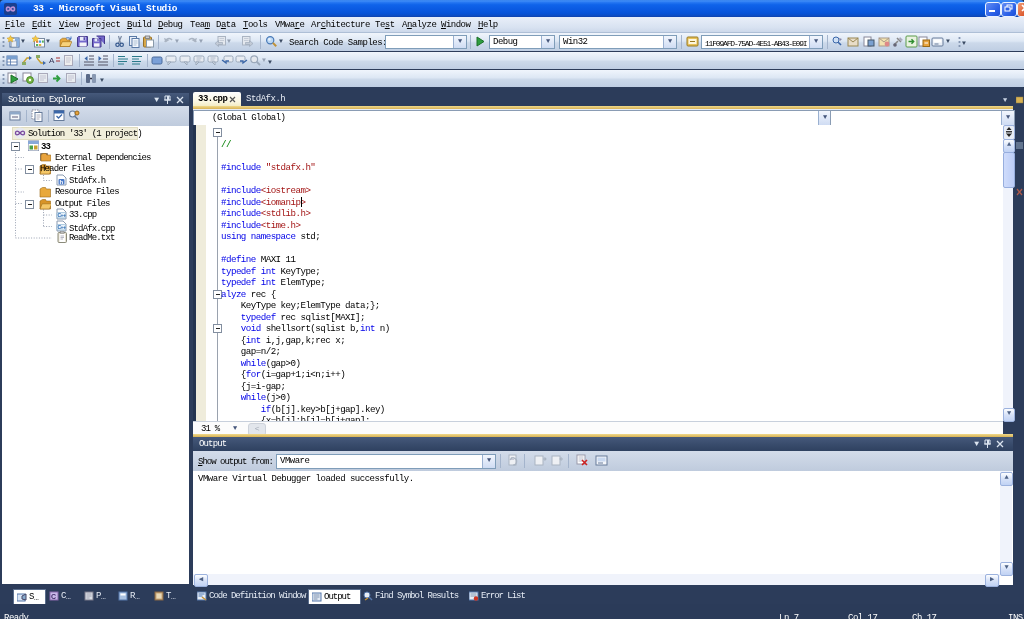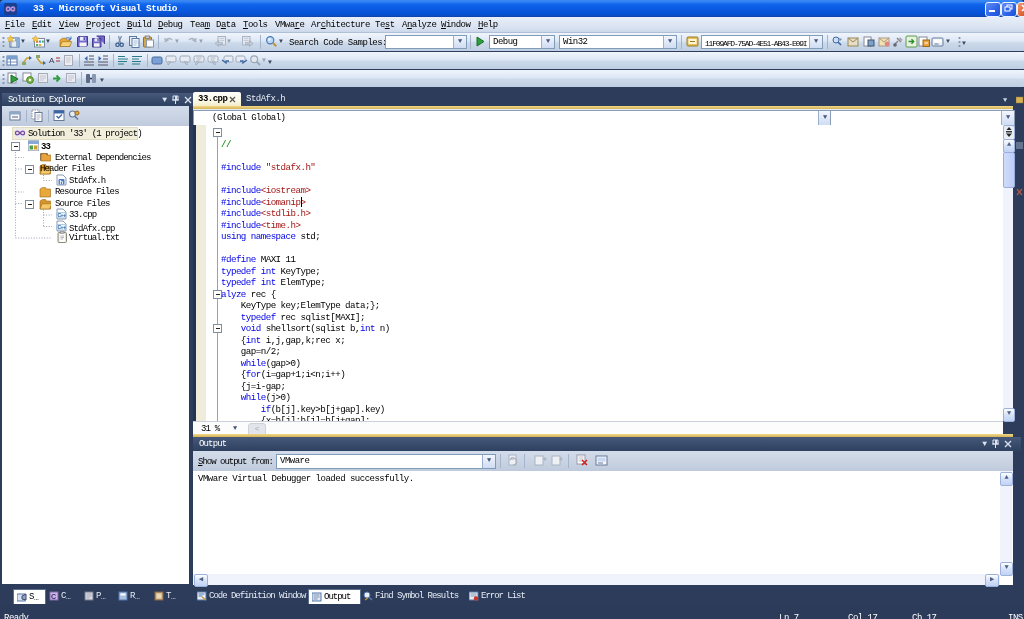--- a/index.html
+++ b/index.html
@@ -30,21 +30,21 @@
 .darr{position:absolute;width:7px;color:#3a4a62;font-size:6.5px;letter-spacing:0;top:5px;}
 .combo{position:absolute;background:#fff;border:1px solid #7f9db9;color:#000;}
 .combo .cv{position:absolute;left:3px;top:1px;}
 .combo .cb{position:absolute;right:0px;top:0px;bottom:0px;width:12px;background:linear-gradient(180deg,#f2f6fd,#cfdcf3);border-left:1px solid #9ab0d0;
  color:#44557a;font-size:7px;text-align:center;line-height:11px;letter-spacing:0;}
 
 #main{left:0;top:88px;width:1024px;height:500px;background:#2c3c5a;}
 
 #se{left:2px;top:5px;width:187px;height:491px;}
 .paneltitle{position:absolute;left:0;width:100%;height:13px;
- background:linear-gradient(180deg,#46597b,#374a6a 60%,#2f4160);color:#fff;padding-left:8px;}
+ background:linear-gradient(180deg,#46597b,#374a6a 60%,#2f4160);color:#fff;}
 .paneltitle .pt{position:absolute;left:6px;top:2px;letter-spacing:-0.85px;}
 .pticons{position:absolute;right:4px;top:2px;color:#dbe4f0;font-size:8px;letter-spacing:0;}
 .ptoolbar{position:absolute;left:0;top:13px;width:100%;height:20px;background:linear-gradient(180deg,#d3dcea,#bfcbdd);}
 #setree{position:absolute;left:0;top:33px;width:187px;height:458px;background:#fff;border:0;}
 .trow{position:absolute;left:0;height:12px;color:#000;white-space:pre;letter-spacing:-0.85px;}
 
 #edit{left:193px;top:4px;width:820px;height:345px;}
 #tabs{position:absolute;left:0;top:0;width:100%;height:14px;}
 #goldline{position:absolute;left:0;top:14px;width:100%;height:3px;background:linear-gradient(180deg,#efd98c,#d8b254);}
 #navbar{position:absolute;left:0;top:17px;width:100%;height:16px;background:#e8edf5;}
@@ -443,40 +443,40 @@
         <span class="trow" style="left:67px;top:49.5px">StdAfx.h</span>
         <svg class="abs" style="left:37px;top:60px" width="12" height="12">
             <path d="M1 3 l2.5-1.5 3 0 .8 1.5 4.2 0 0 8 -10.5 0z" fill="#e8a83a" stroke="#9a6a18" stroke-width=".6"></path>
           </svg>
         <span class="trow" style="left:53px;top:61px">Resource Files</span>
         <div class="fold" style="left:23px;top:74px"></div>
         <svg class="abs" style="left:37px;top:72px" width="12" height="12">
             <path d="M1 3 l2.5-1.5 3 0 .8 1.5 4.2 0 0 8 -10.5 0z" fill="#d89428" stroke="#9a6a18" stroke-width=".6"></path>
             <path d="M1 11 l2.2-5.2 9.6 0 -2.3 5.2z" fill="#f5c868" stroke="#9a6a18" stroke-width=".6"></path>
           </svg>
-        <span class="trow" style="left:53px;top:72.5px">Source Files</span>
+        <span class="trow" style="left:53px;top:72.5px">Output Files</span>
         <svg class="abs" style="left:54px;top:82px" width="12" height="12">
             <path d="M1 1 h6 l3 3 v7 h-9z" fill="#fff" stroke="#8a9ab0"></path>
             <rect x="1" y="4.5" width="8.5" height="5.5" rx="1" fill="#e8f2fa" stroke="#6aa0c8" stroke-width=".5"></rect>
             <text x="1.5" y="9" font-size="5" fill="#2a68b0" font-family="Liberation Sans" font-weight="bold">C++</text>
           </svg>
         <span class="trow" style="left:67px;top:84px">33.cpp</span>
         <svg class="abs" style="left:54px;top:94px" width="12" height="12">
             <path d="M1 1 h6 l3 3 v7 h-9z" fill="#fff" stroke="#8a9ab0"></path>
             <rect x="1" y="4.5" width="8.5" height="5.5" rx="1" fill="#e8f2fa" stroke="#6aa0c8" stroke-width=".5"></rect>
             <text x="1.5" y="9" font-size="5" fill="#2a68b0" font-family="Liberation Sans" font-weight="bold">C++</text>
           </svg>
         <span class="trow" style="left:67px;top:98px">StdAfx.cpp</span>
         <svg class="abs" style="left:55px;top:105px" width="11" height="12">
             <rect x="1" y="1.5" width="8.5" height="10" rx="1" fill="#e8e2d2" stroke="#8a8a7a"></rect>
             <rect x="2.5" y="3" width="5.5" height="8" fill="#fff"></rect>
             <path d="M3.5 5h3.5M3.5 6.5h3.5M3.5 8h2.5" stroke="#99a" stroke-width=".7"></path>
             <rect x="3.5" y="0.5" width="3.5" height="2" fill="#bbb" stroke="#888" stroke-width=".5"></rect>
           </svg>
-        <span class="trow" style="left:67px;top:107px">Virtual.txt</span>
+        <span class="trow" style="left:67px;top:107px">ReadMe.txt</span>
       </div>
     </div>
     <div id="edit" class="abs">
       <div id="tabs">
         <div class="abs" style="left:0;top:0;width:48px;height:14px;background:linear-gradient(180deg,#fefefe,#faf6e0 70%,#f3ecc4);border-radius:2px 2px 0 0;">
           <span class="abs" style="left:5px;top:2px;font-weight:bold;color:#000">33.cpp</span>
           <svg class="abs" style="left:36px;top:4px" width="7" height="7">
               <path d="M1 1 L6 6 M6 1 L1 6" stroke="#555" stroke-width="1.2"></path>
             </svg>
         </div>

